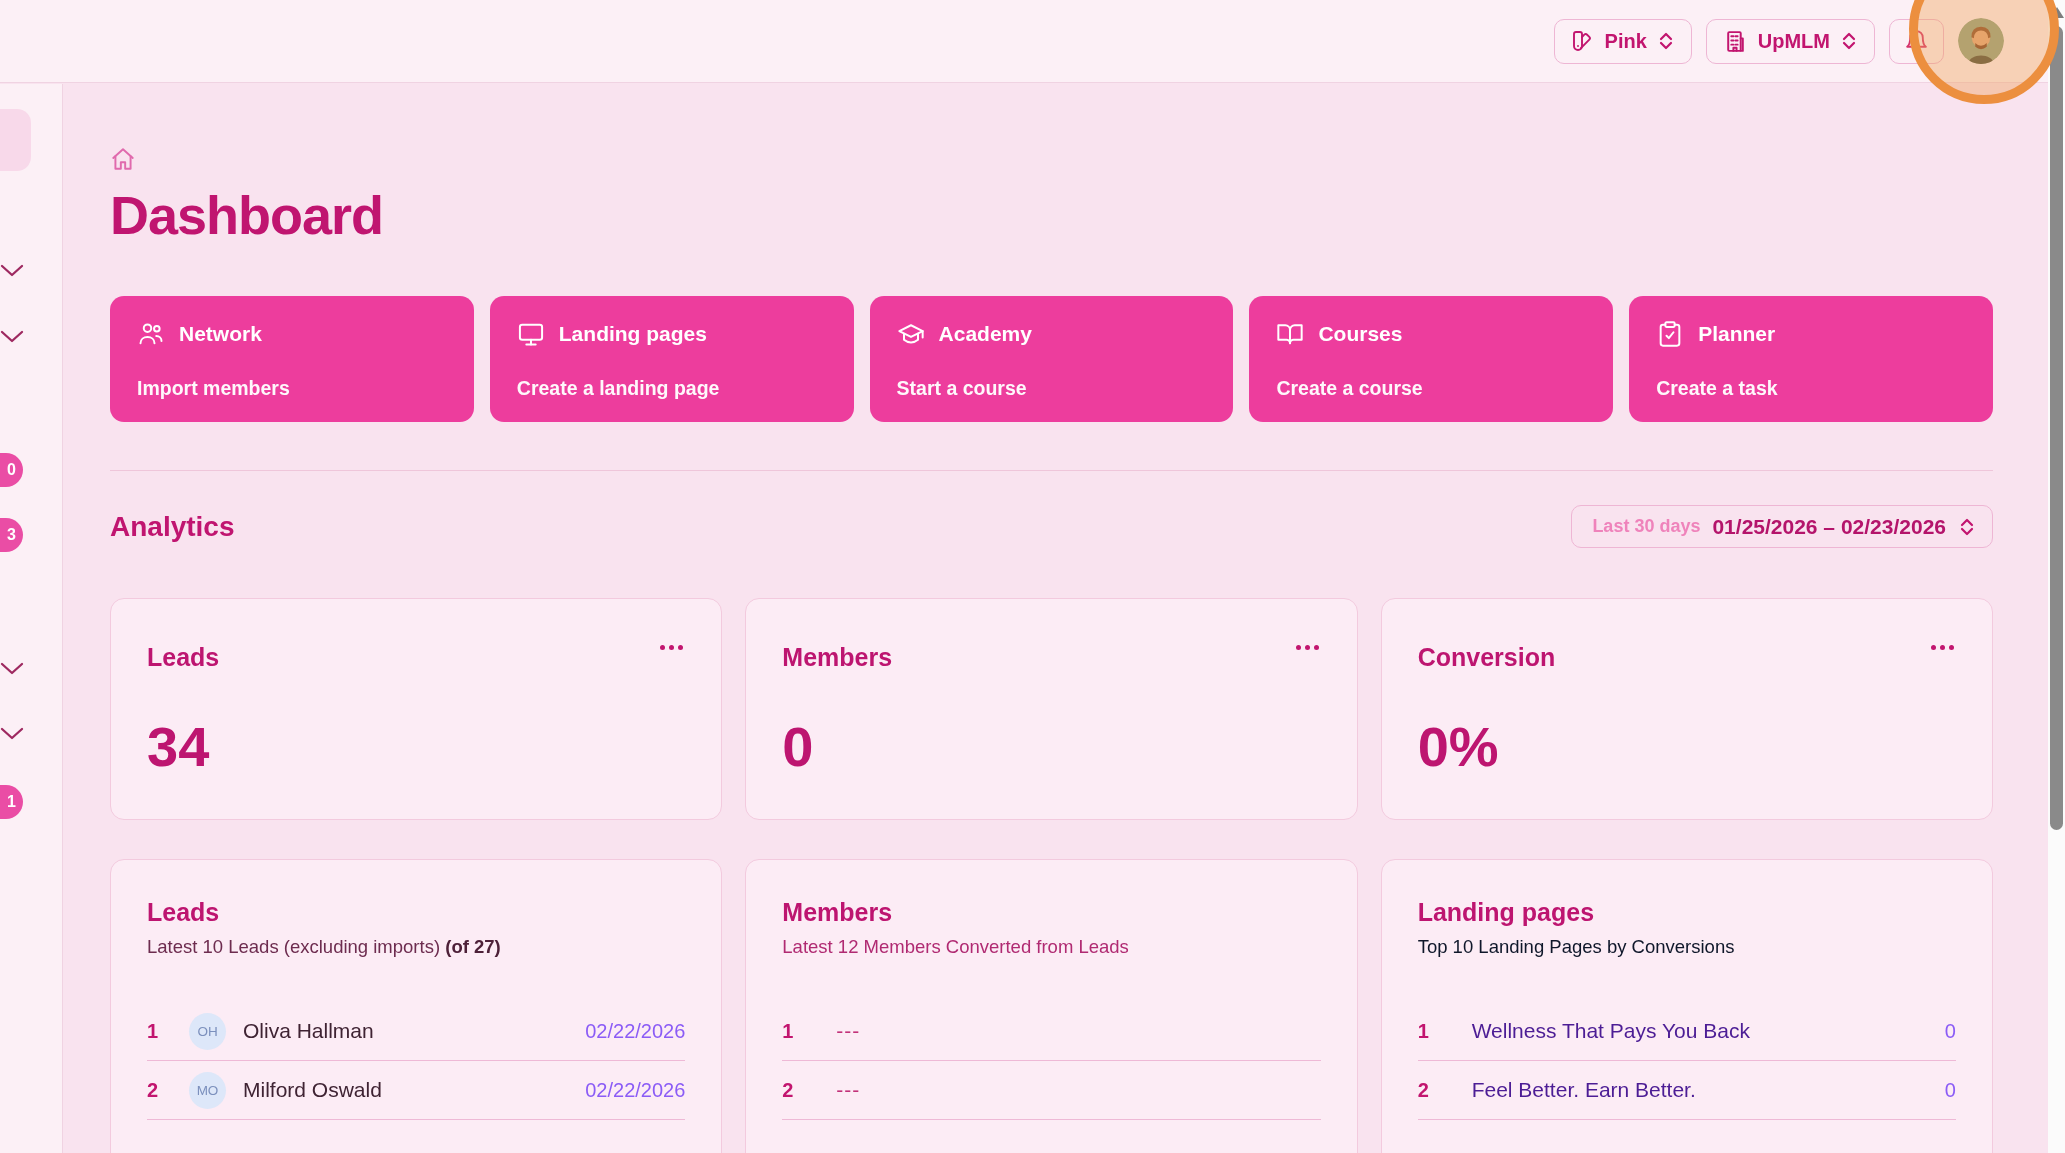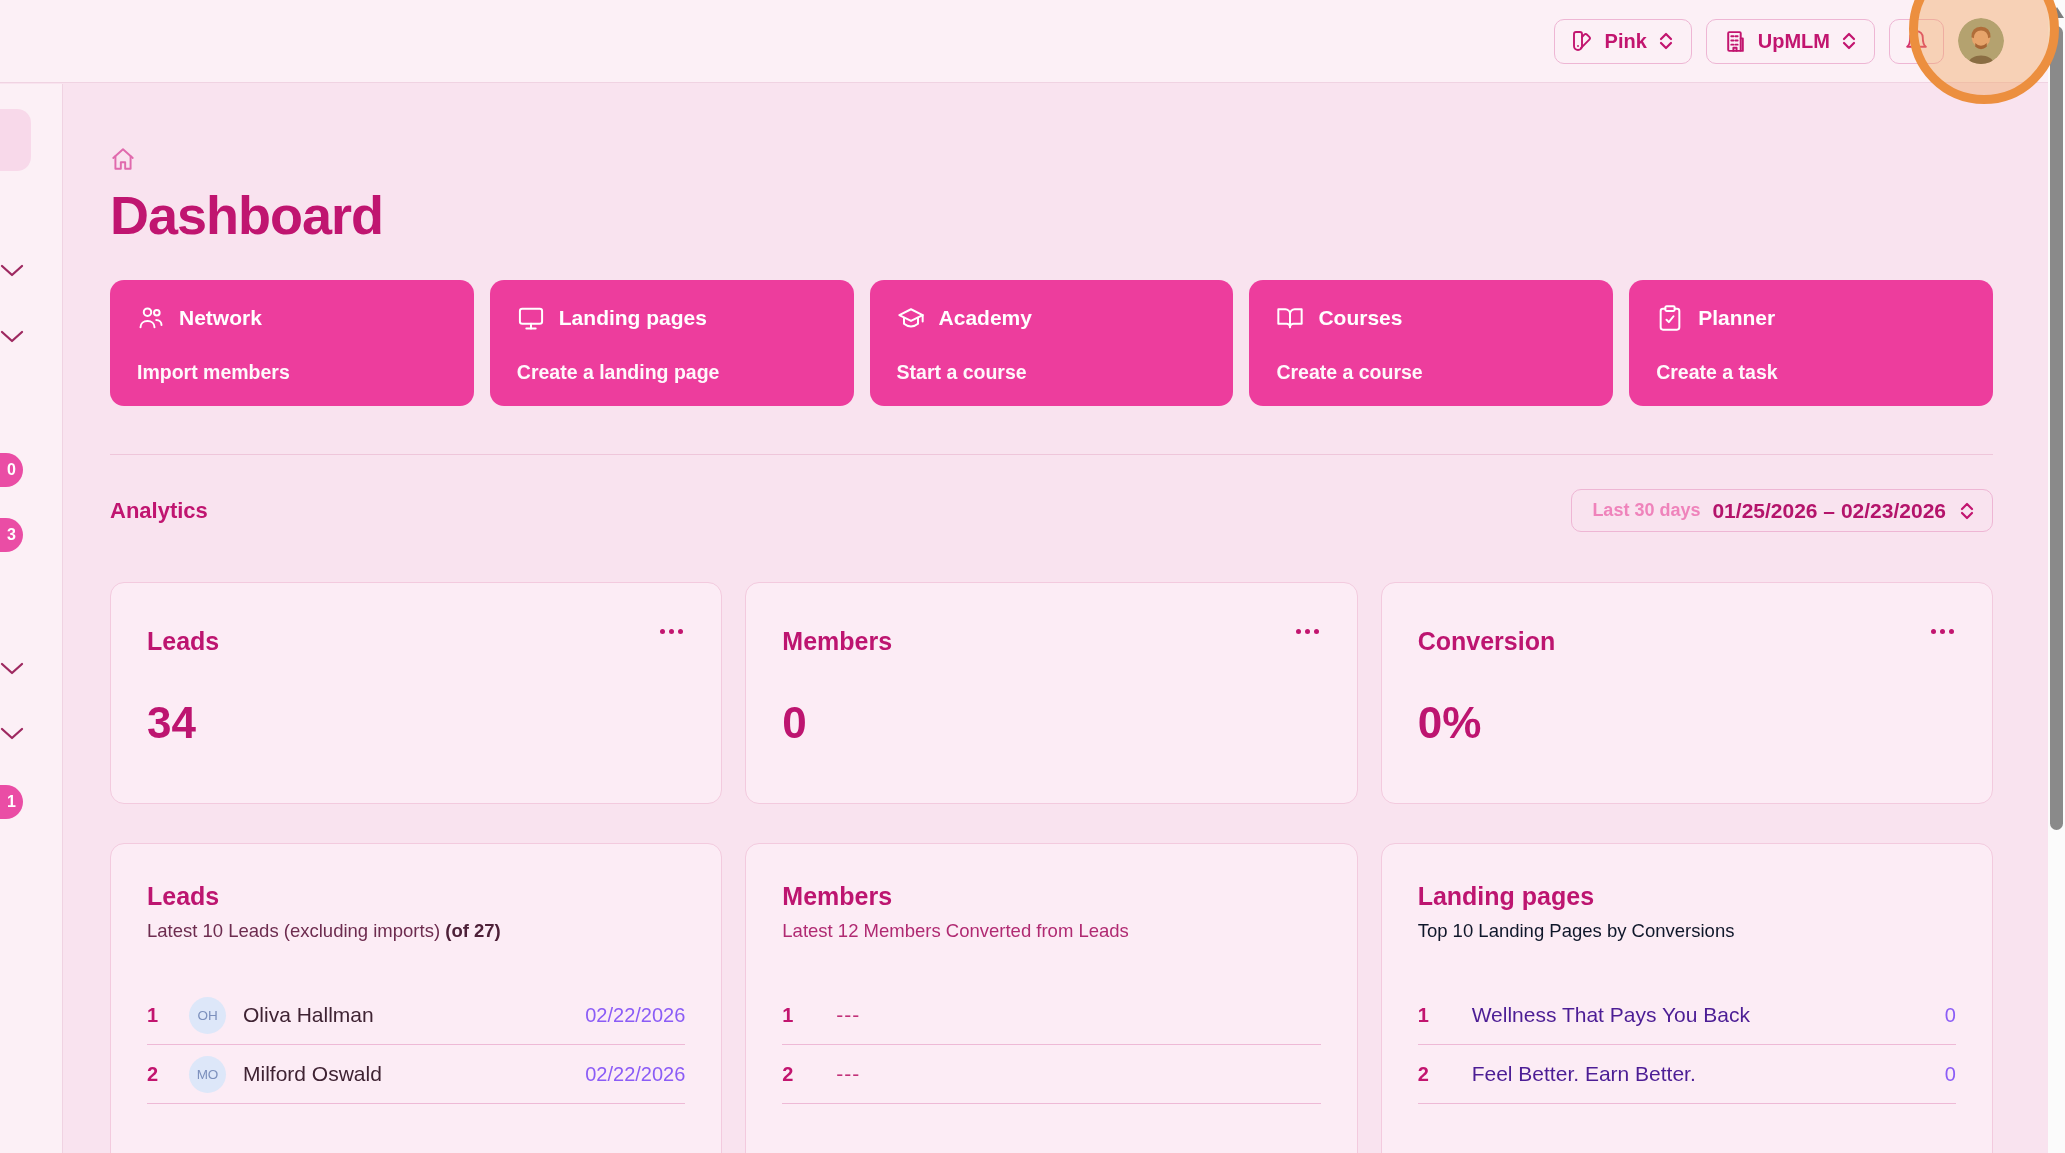--- a/index.html
+++ b/index.html
@@ -43,41 +43,41 @@
   .side-chevron { position:absolute; left:0; width:24px; height:14px; cursor:pointer; }
   .side-badge { position:absolute; left:0; width:23px; height:34px;
     background:#ea4da5; border-radius:0 17px 17px 0; color:#fff;
     font-size:16px; font-weight:bold; display:flex; align-items:center; justify-content:center; }
   
   .main { position:absolute; left:64px; top:84px; right:17px; bottom:0;
     background:#f9e3ef; padding:0 55px 0 46px; }
   .home-btn { margin-top:62px; width:26px; height:26px; color:#e06aad; cursor:pointer; display:block; }
   h1.page-title { margin-top:12px; font-size:54px; font-weight:800; color:#c01570; letter-spacing:-1px; }
   
-  .quick-row { display:flex; gap:16px; margin-top:34px;border-radius:23px; }
+  .quick-row { display:flex; gap:16px; margin-top:50px;border-radius:23px; }
   .quick-card { flex:1; height:126px; background:#ed3d9d; border-radius:14px;
     color:#fff; padding:24px 27px 22px 27px; display:flex; flex-direction:column;
     justify-content:space-between; cursor:pointer; }
   .quick-title { display:flex; align-items:center; gap:14px; font-size:21px; font-weight:bold; }
   .quick-title svg { width:28px; height:28px; flex:0 0 auto; }
   .quick-sub { font-size:19.5px; font-weight:bold; opacity:0.97; }
   .rule { margin-top:48px; border-top:1px solid #efc6da; }
   
   .analytics-row { margin-top:34px; display:flex; align-items:center; justify-content:space-between; }
-  .analytics-title { font-size:22px; font-weight:800; color:#c01570; }
+  .analytics-title { font-size:28px; font-weight:800; color:#c01570; }
   .date-picker { height:43px; border:1px solid #eeb6d4; border-radius:10px;
     display:flex; align-items:center; gap:12px; padding:0 16px 0 20px; cursor:pointer; }
   .date-preset { color:#ef83bb; font-size:18px; font-weight:bold; }
   .date-range { color:#b4146b; font-size:21px; font-weight:bold; }
   
   .stats-row { display:flex; gap:23px; margin-top:50px; }
   .card { flex:1; background:#fcecf5; border:1px solid #f3cade; border-radius:14px; position:relative; }
   .stat-card { height:222px; padding:44px 36px 0 36px; }
   .card-title { font-size:25px; font-weight:800; color:#bd1570; }
-  .stat-value { margin-top:42px; font-size:44px; font-weight:800; color:#bd1570; }
+  .stat-value { margin-top:42px; font-size:56px; font-weight:800; color:#bd1570; }
   .dots { position:absolute; right:34px; top:42px; display:flex; gap:4px; cursor:pointer; padding:4px; }
   .dots i { width:5px; height:5px; border-radius:50%; background:#c2156f; }
   
   .lists-row { display:flex; gap:23px; margin-top:39px; }
   .list-card { height:430px; padding:38px 36px 0 36px; }
   .card-sub { margin-top:9px; font-size:18.5px; color:#8f3463; }
   .card-sub b { color:#4d2038; }
   .rows { margin-top:44px; }
   .lrow { display:flex; align-items:center; height:59px; border-bottom:1px solid #eeb9d6; cursor:pointer; }
   .rank { width:30px; font-size:20px; font-weight:bold; color:#c2156f; flex:0 0 auto; }

